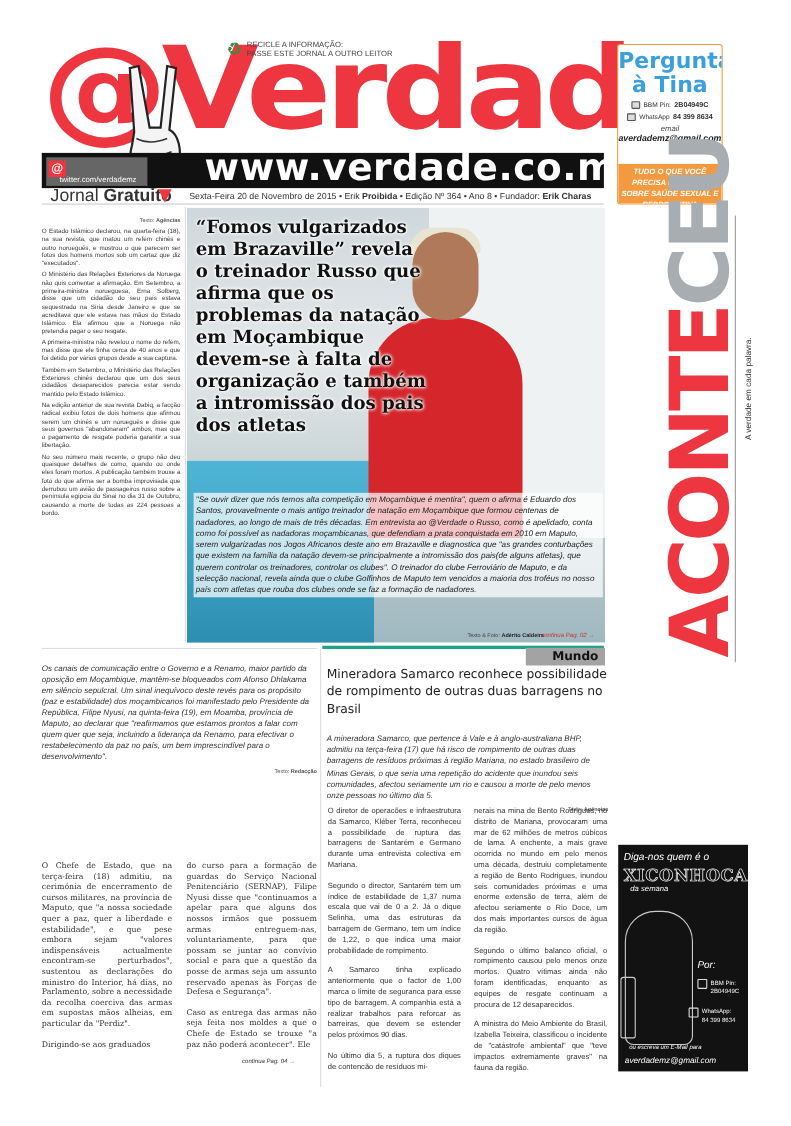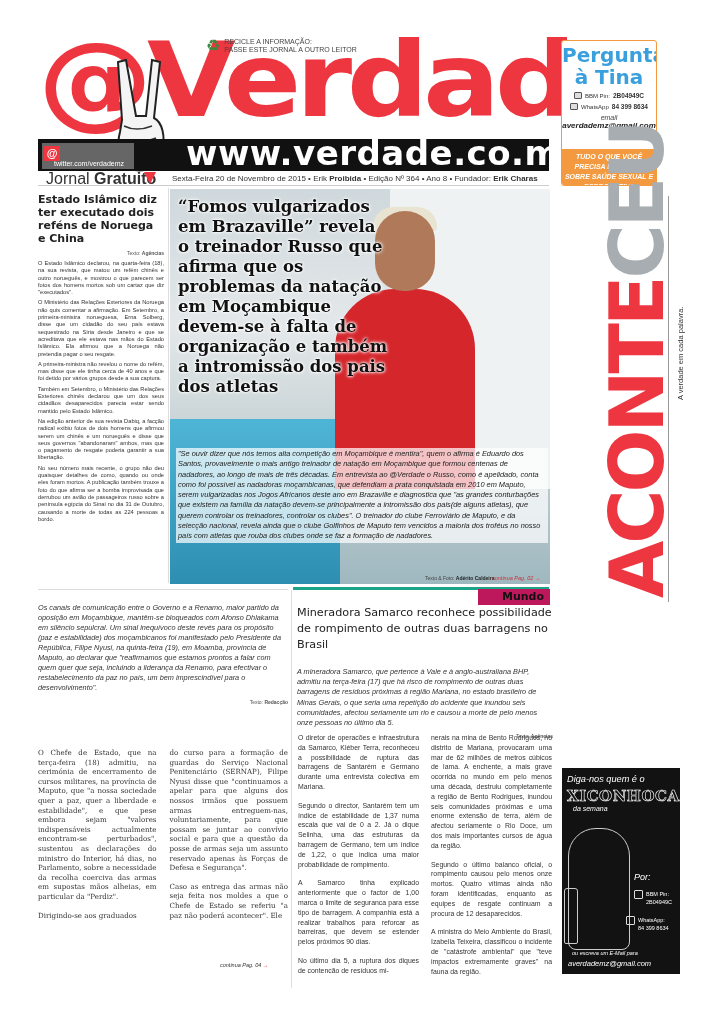--- a/index.html
+++ b/index.html
@@ -53,27 +53,27 @@
 .arrow{color:#e33}
 
 #acontece{left:600px;top:210px;width:68px;height:400px}
 #acontece .big{position:absolute;left:-158px;top:158px;width:390px;height:70px;transform:rotate(-90deg);font-family:"DejaVu Sans",sans-serif;font-weight:bold;font-size:74px;line-height:70px;color:#ee3640;letter-spacing:-3px;white-space:nowrap}
 #acontece .big span{color:#a7adb0}
 #acontece-rule{left:668px;top:196px;width:1px;height:406px;background:#999}
 #tagline{left:676px;top:400px;font-size:7.5px;color:#333;transform:rotate(-90deg);transform-origin:left top;white-space:nowrap}
 
 #hsep1{left:38px;top:589px;width:250px;height:1px;background:#ddd}
 #teal-top{left:293px;top:587px;width:256px;height:3px;background:#1ea38b}
-#mundo{left:478px;top:589px;width:72px;height:16px;background:#be185d;text-align:right;padding-right:6px;font-family:"DejaVu Sans",sans-serif;font-weight:bold;font-size:11px;line-height:16px;color:#111}
+#mundo{left:478px;top:589px;width:72px;height:16px;background:#a3a3a3;text-align:right;padding-right:6px;font-family:"DejaVu Sans",sans-serif;font-weight:bold;font-size:11px;line-height:16px;color:#111}
 
 #nyusi{left:38px;top:594px;width:250px}
 #nyusi h1{font-family:"DejaVu Serif",serif;font-weight:bold;font-size:14.5px;line-height:17px;color:#222}
 #nyusi .lead{font-size:7.3px;line-height:10px;font-style:italic;color:#333;margin-top:9px}
 #nyusi .byline{margin-top:6px}
-#nyusi-cols{left:38px;top:748px;width:250px;display:flex;gap:13px}
+#nyusi-cols{left:38px;top:782px;width:250px;display:flex;gap:13px}
 .scol{flex:1;font-family:"DejaVu Serif",serif;font-size:7.1px;line-height:9.6px;text-align:justify;color:#333}
 .scol p{margin-bottom:9px}
 #nyusi-cont{left:220px;top:962px;font-size:5.5px;font-style:italic;color:#333;background:#fff}
 
 #vrule2{left:291px;top:590px;width:1px;height:398px;background:#ddd}
 #sam{left:297px;top:605px;width:256px}
 #sam h1{font-family:"DejaVu Sans",sans-serif;font-size:11.2px;line-height:16px;font-weight:normal;color:#222}
 #sam .lead{font-size:7.3px;line-height:10.2px;font-style:italic;color:#333;margin-top:14px}
 #sam-cols{left:298px;top:733px;width:254px;display:flex;gap:12px}
 .sans-col{flex:1;font-size:6.9px;line-height:9.8px;text-align:justify;color:#333}
@@ -137,21 +137,20 @@
       <span class="tiny-ico"></span>
       <span>WhatsApp</span>
       <b>84 399 8634</b>
     </div>
   <div id="tina-email-lbl">email</div>
   <div id="tina-email">averdademz@gmail.com</div>
   <div id="tina-band">TUDO O QUE VOCÊ PRECISA DE SABER SOBRE SAÚDE SEXUAL E REPRODUTIVA</div>
 </div>
 
 <div class="abs" id="isl">
-  <h2>Estado Islâmico diz ter executado dois reféns de Noruega e China</h2>
   <div class="byline"><span>Texto:</span> <b>Agências</b></div>
   <p class="lp">O Estado Islâmico declarou, na quarta-feira (18), na sua revista, que matou um refém chinês e outro norueguês, e mostrou o que parecem ser fotos dos homens mortos sob um cartaz que diz "executados".</p>
   <p class="lp">O Ministério das Relações Exteriores da Noruega não quis comentar a afirmação. Em Setembro, a primeira-ministra norueguesa, Erna Solberg, disse que um cidadão do seu país estava sequestrado na Síria desde Janeiro e que se acreditava que ele estava nas mãos do Estado Islâmico. Ela afirmou que a Noruega não pretendia pagar o seu resgate.</p>
   <p class="lp">A primeira-ministra não revelou o nome do refém, mas disse que ele tinha cerca de 40 anos e que foi detido por vários grupos desde a sua captura.</p>
   <p class="lp">Também em Setembro, o Ministério das Relações Exteriores chinês declarou que um dos seus cidadãos desaparecidos parecia estar sendo mantido pelo Estado Islâmico.</p>
   <p class="lp">Na edição anterior de sua revista Dabiq, a facção radical exibiu fotos de dois homens que afirmou serem um chinês e um norueguês e disse que seus governos "abandonaram" ambos, mas que o pagamento de resgate poderia garantir a sua libertação.</p>
   <p class="lp">No seu número mais recente, o grupo não deu quaisquer detalhes de como, quando ou onde eles foram mortos. A publicação também trouxe a foto do que afirma ser a bomba improvisada que derrubou um avião de passageiros russo sobre a península egípcia do Sinai no dia 31 de Outubro, causando a morte de todas as 224 pessoas a bordo.</p>
 </div>
 <div class="abs" id="col-rule1"></div>
 
@@ -181,21 +180,21 @@
   <div class="lead">Os canais de comunicação entre o Governo e a Renamo, maior partido da oposição em Moçambique, mantêm-se bloqueados com Afonso Dhlakama em silêncio sepulcral. Um sinal inequívoco deste revés para os propósito (paz e estabilidade) dos moçambicanos foi manifestado pelo Presidente da República, Filipe Nyusi, na quinta-feira (19), em Moamba, província de Maputo, ao declarar que "reafirmamos que estamos prontos a falar com quem quer que seja, incluindo a liderança da Renamo, para efectivar o restabelecimento da paz no país, um bem imprescindível para o desenvolvimento".</div>
   <div class="byline"><span>Texto:</span> <b>Redacção</b></div>
 </div>
 <div class="abs" id="nyusi-cols">
   <div class="scol">
     <p>O Chefe de Estado, que na terça-feira (18) admitiu, na cerimónia de encerramento de cursos militares, na província de Maputo, que "a nossa sociedade quer a paz, quer a liberdade e estabilidade", e que pese embora sejam "valores indispensáveis actualmente encontram-se perturbados", sustentou as declarações do ministro do Interior, há dias, no Parlamento, sobre a necessidade da recolha coerciva das armas em supostas mãos alheias, em particular da "Perdiz".</p>
     <p>Dirigindo-se aos graduados</p>
   </div>
   <div class="scol">
     <p>do curso para a formação de guardas do Serviço Nacional Penitenciário (SERNAP), Filipe Nyusi disse que "continuamos a apelar para que alguns dos nossos irmãos que possuem armas entreguem-nas, voluntariamente, para que possam se juntar ao convívio social e para que a questão da posse de armas seja um assunto reservado apenas às Forças de Defesa e Segurança".</p>
-    <p>Caso as entrega das armas não seja feita nos moldes a que o Chefe de Estado se referiu "a paz não poderá acontecer". Ele</p>
+    <p>Caso as entrega das armas não seja feita nos moldes a que o Chefe de Estado se trouxe "a paz não poderá acontecer". Ele</p>
   </div>
 </div>
 <div class="abs" id="nyusi-cont"><span>continua Pag. 04</span> <span class="arrow">→</span></div>
 
 <div class="abs" id="vrule2"></div>
 <div class="abs" id="sam">
   <h1>Mineradora Samarco reconhece possibilidade de rompimento de outras duas barragens no Brasil</h1>
   <div class="lead">A mineradora Samarco, que pertence à Vale e à anglo-australiana BHP, admitiu na terça-feira (17) que há risco de rompimento de outras duas barragens de resíduos próximas à região Mariana, no estado brasileiro de Minas Gerais, o que seria uma repetição do acidente que inundou seis comunidades, afectou seriamente um rio e causou a morte de pelo menos onze pessoas no último dia 5.</div>
   <div class="byline"><span>Texto:</span> <b>Agências</b></div>
 </div>

